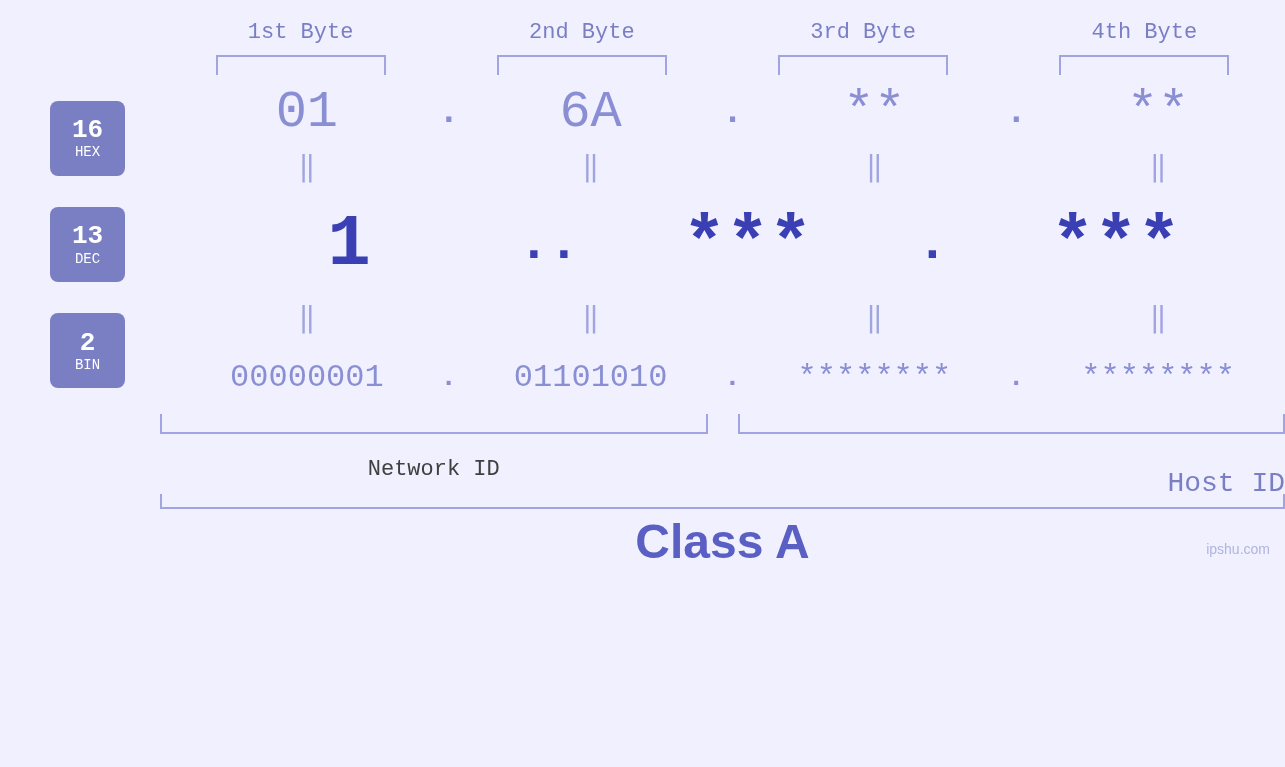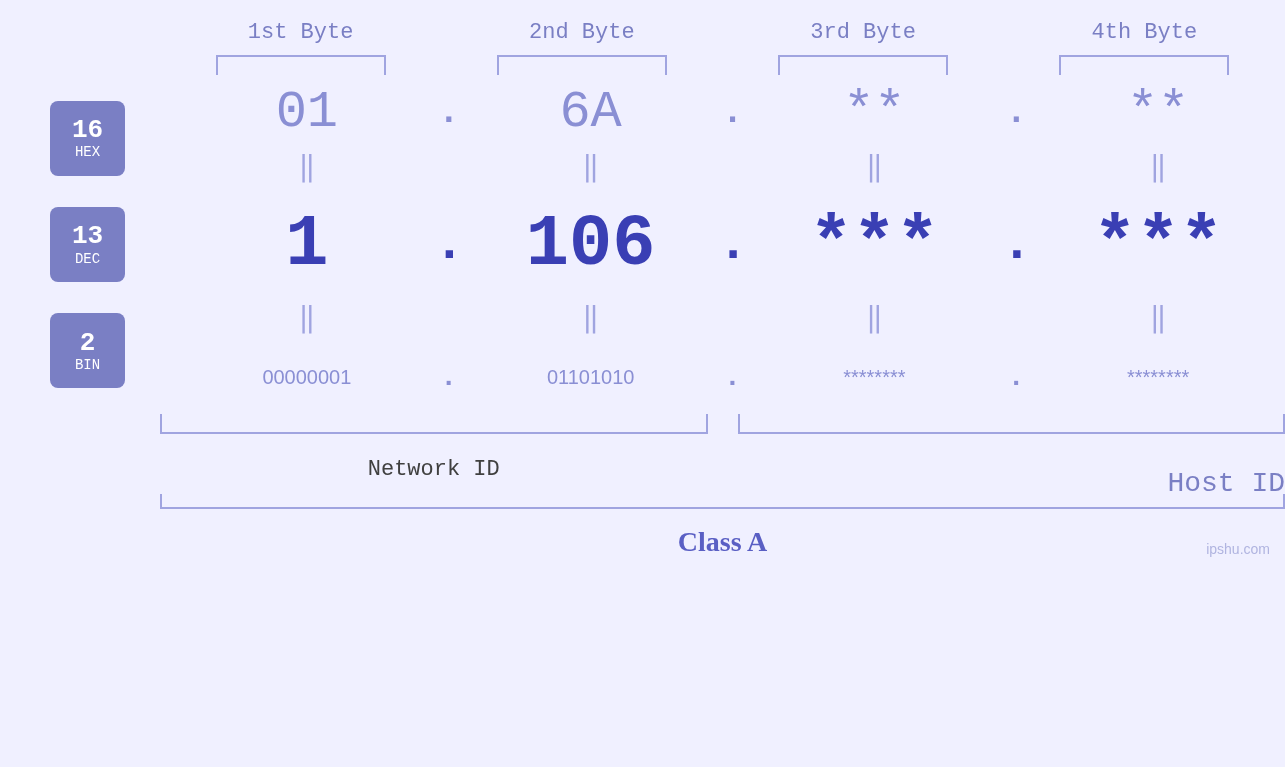--- a/index.html
+++ b/index.html
@@ -148,22 +148,22 @@
 
     .dec-dot {
       color: #3a3fb4;
       font-size: 72px;
       font-weight: bold;
     }
 
     
     .bin-value {
       color: #8a8fd4;
-      font-size: 20px;
-      font-family: Liberation Sans, sans-serif;
+      font-size: 32px;
+      font-family: Liberation Mono, monospace;
     }
 
     
     .equals-row {
       display: flex;
       align-items: center;
       justify-content: center;
       height: 40px;
     }
 
@@ -265,22 +265,22 @@
     .class-row {
       margin-left: 160px;
       display: flex;
       align-items: center;
       justify-content: center;
       height: 55px;
     }
 
     .class-label {
       color: #5a5fc4;
-      font-size: 28px;
-      font-family: Liberation Serif, serif;
+      font-size: 48px;
+      font-family: Liberation Sans, sans-serif;
       font-weight: bold;
     }
 
     
     .watermark {
       position: absolute;
       bottom: 12px;
       right: 15px;
       color: #b0b4e0;
       font-size: 14px;
@@ -364,23 +364,20 @@
           <div class="equals-cell">‖</div>
         </div>
       </div>
 
       <div class="value-row" style="flex:1.8;">
         <div class="value-row-inner">
           <div class="byte-cell">
             <span class="dec-value">1</span>
           </div>
           <div class="dot-separator dec-dot" style="color:#3a3fb4;font-size:52px;font-weight:bold;">.</div>
-          <div class="byte-cell">
-            <span class="dec-value">106</span>
-          </div>
           <div class="dot-separator dec-dot" style="color:#3a3fb4;font-size:52px;font-weight:bold;">.</div>
           <div class="byte-cell">
             <span class="dec-value">***</span>
           </div>
           <div class="dot-separator dec-dot" style="color:#3a3fb4;font-size:52px;font-weight:bold;">.</div>
           <div class="byte-cell">
             <span class="dec-value">***</span>
           </div>
         </div>
       </div>

